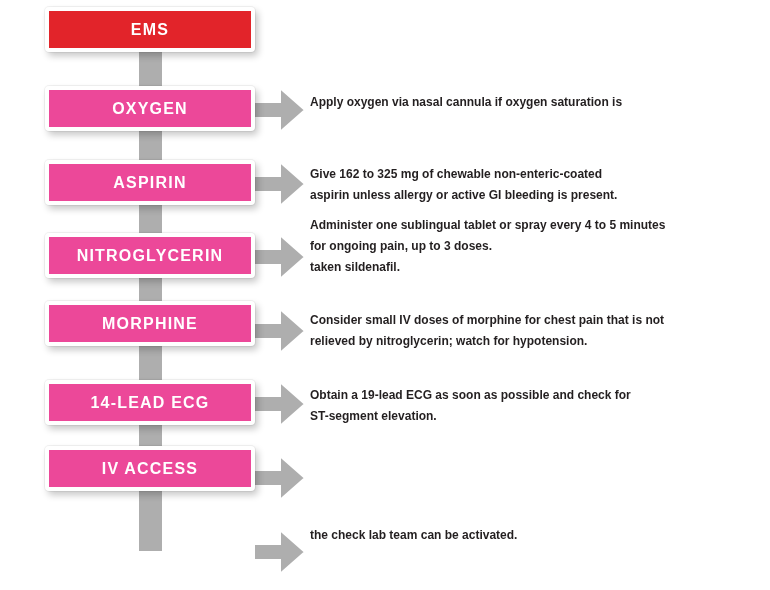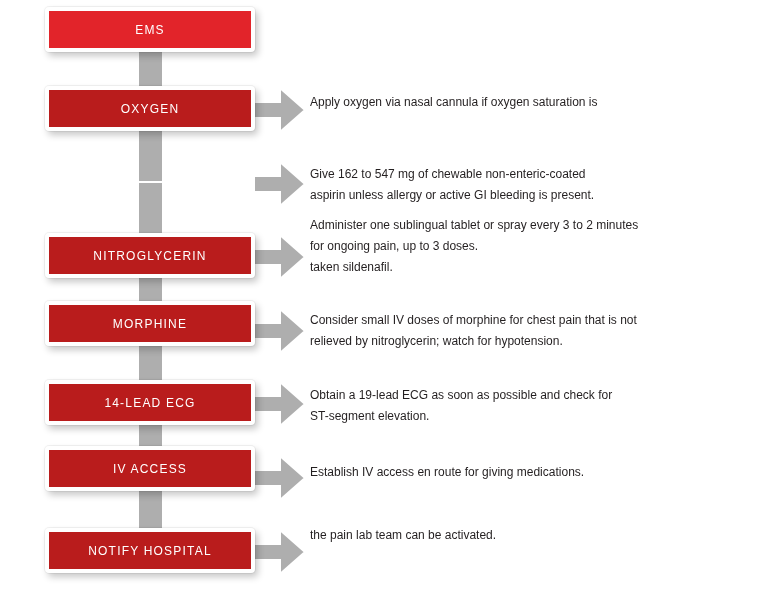--- a/index.html
+++ b/index.html
@@ -32,44 +32,44 @@
     height: 37px;
     border: 4px solid #ffffff;
     border-radius: 4px;
     box-shadow: 0 0 0 1px rgba(0,0,0,0.05), 3px 4px 7px rgba(0,0,0,0.22);
     display: flex;
     align-items: center;
     justify-content: center;
     z-index: 2;
   }
   .flow-box.red   { background: #e2242a; }
-  .flow-box.green { background: #b91c1c; }
+  .flow-box.green { background: #ec4899; }
   .flow-box .label {
     color: #ffffff;
-    font-weight: 400;
-    font-size: 12px;
+    font-weight: 700;
+    font-size: 16px;
     letter-spacing: 1.2px;
     white-space: nowrap;
   }
   
   .arrow {
     position: absolute;
     left: 253px;
     width: 54px;
     height: 50px;
     z-index: 1;
   }
   
   .desc {
     position: absolute;
     left: 310px;
     width: 445px;
     color: #231f20;
     font-size: 12px;
-    font-weight: 400;
+    font-weight: 700;
     line-height: 21px;
     z-index: 2;
   }
   .desc-line { white-space: nowrap; }
 </style>
 </head>
 <body>
 
 <div id="stage">
 
@@ -88,36 +88,39 @@
   <div class="flow-box green" style="top:86px">
     <span class="label">OXYGEN</span>
   </div>
   <svg class="arrow" style="top:85px" viewBox="0 0 54 50">
     <polygon points="1,17 27,17 27,3 52,25 27,47 27,33 1,33" fill="#aeaeae" stroke="#ffffff" stroke-width="2"></polygon>
   </svg>
   <div class="desc" style="top:92px">
     <div class="desc-line">Apply oxygen via nasal cannula if oxygen saturation is</div>
   </div>
 
+  <div class="flow-box green" style="top:160px">
+    <span class="label">ASPIRIN</span>
+  </div>
   <svg class="arrow" style="top:159px" viewBox="0 0 54 50">
     <polygon points="1,17 27,17 27,3 52,25 27,47 27,33 1,33" fill="#aeaeae" stroke="#ffffff" stroke-width="2"></polygon>
   </svg>
   <div class="desc" style="top:164px">
-    <div class="desc-line">Give 162 to 547 mg of chewable non-enteric-coated</div>
+    <div class="desc-line">Give 162 to 325 mg of chewable non-enteric-coated</div>
     <div class="desc-line">aspirin unless allergy or active GI bleeding is present.</div>
   </div>
 
   <div class="flow-box green" style="top:233px">
     <span class="label">NITROGLYCERIN</span>
   </div>
   <svg class="arrow" style="top:232px" viewBox="0 0 54 50">
     <polygon points="1,17 27,17 27,3 52,25 27,47 27,33 1,33" fill="#aeaeae" stroke="#ffffff" stroke-width="2"></polygon>
   </svg>
   <div class="desc" style="top:215px">
-    <div class="desc-line">Administer one sublingual tablet or spray every 3 to 2 minutes</div>
+    <div class="desc-line">Administer one sublingual tablet or spray every 4 to 5 minutes</div>
     <div class="desc-line">for ongoing pain, up to 3 doses.</div>
     <div class="desc-line">taken sildenafil.</div>
   </div>
 
   <div class="flow-box green" style="top:301px">
     <span class="label">MORPHINE</span>
   </div>
   <svg class="arrow" style="top:306px" viewBox="0 0 54 50">
     <polygon points="1,17 27,17 27,3 52,25 27,47 27,33 1,33" fill="#aeaeae" stroke="#ffffff" stroke-width="2"></polygon>
   </svg>
@@ -136,27 +139,21 @@
     <div class="desc-line">Obtain a 19-lead ECG as soon as possible and check for</div>
     <div class="desc-line">ST-segment elevation.</div>
   </div>
 
   <div class="flow-box green" style="top:446px">
     <span class="label">IV ACCESS</span>
   </div>
   <svg class="arrow" style="top:453px" viewBox="0 0 54 50">
     <polygon points="1,17 27,17 27,3 52,25 27,47 27,33 1,33" fill="#aeaeae" stroke="#ffffff" stroke-width="2"></polygon>
   </svg>
-  <div class="desc" style="top:462px">
-    <div class="desc-line">Establish IV access en route for giving medications.</div>
-  </div>
 
-  <div class="flow-box green" style="top:528px">
-    <span class="label">NOTIFY HOSPITAL</span>
-  </div>
   <svg class="arrow" style="top:527px" viewBox="0 0 54 50">
     <polygon points="1,17 27,17 27,3 52,25 27,47 27,33 1,33" fill="#aeaeae" stroke="#ffffff" stroke-width="2"></polygon>
   </svg>
   <div class="desc" style="top:525px">
-    <div class="desc-line">the pain lab team can be activated.</div>
+    <div class="desc-line">the check lab team can be activated.</div>
   </div>
 
 </div>
 
 </body></html>

